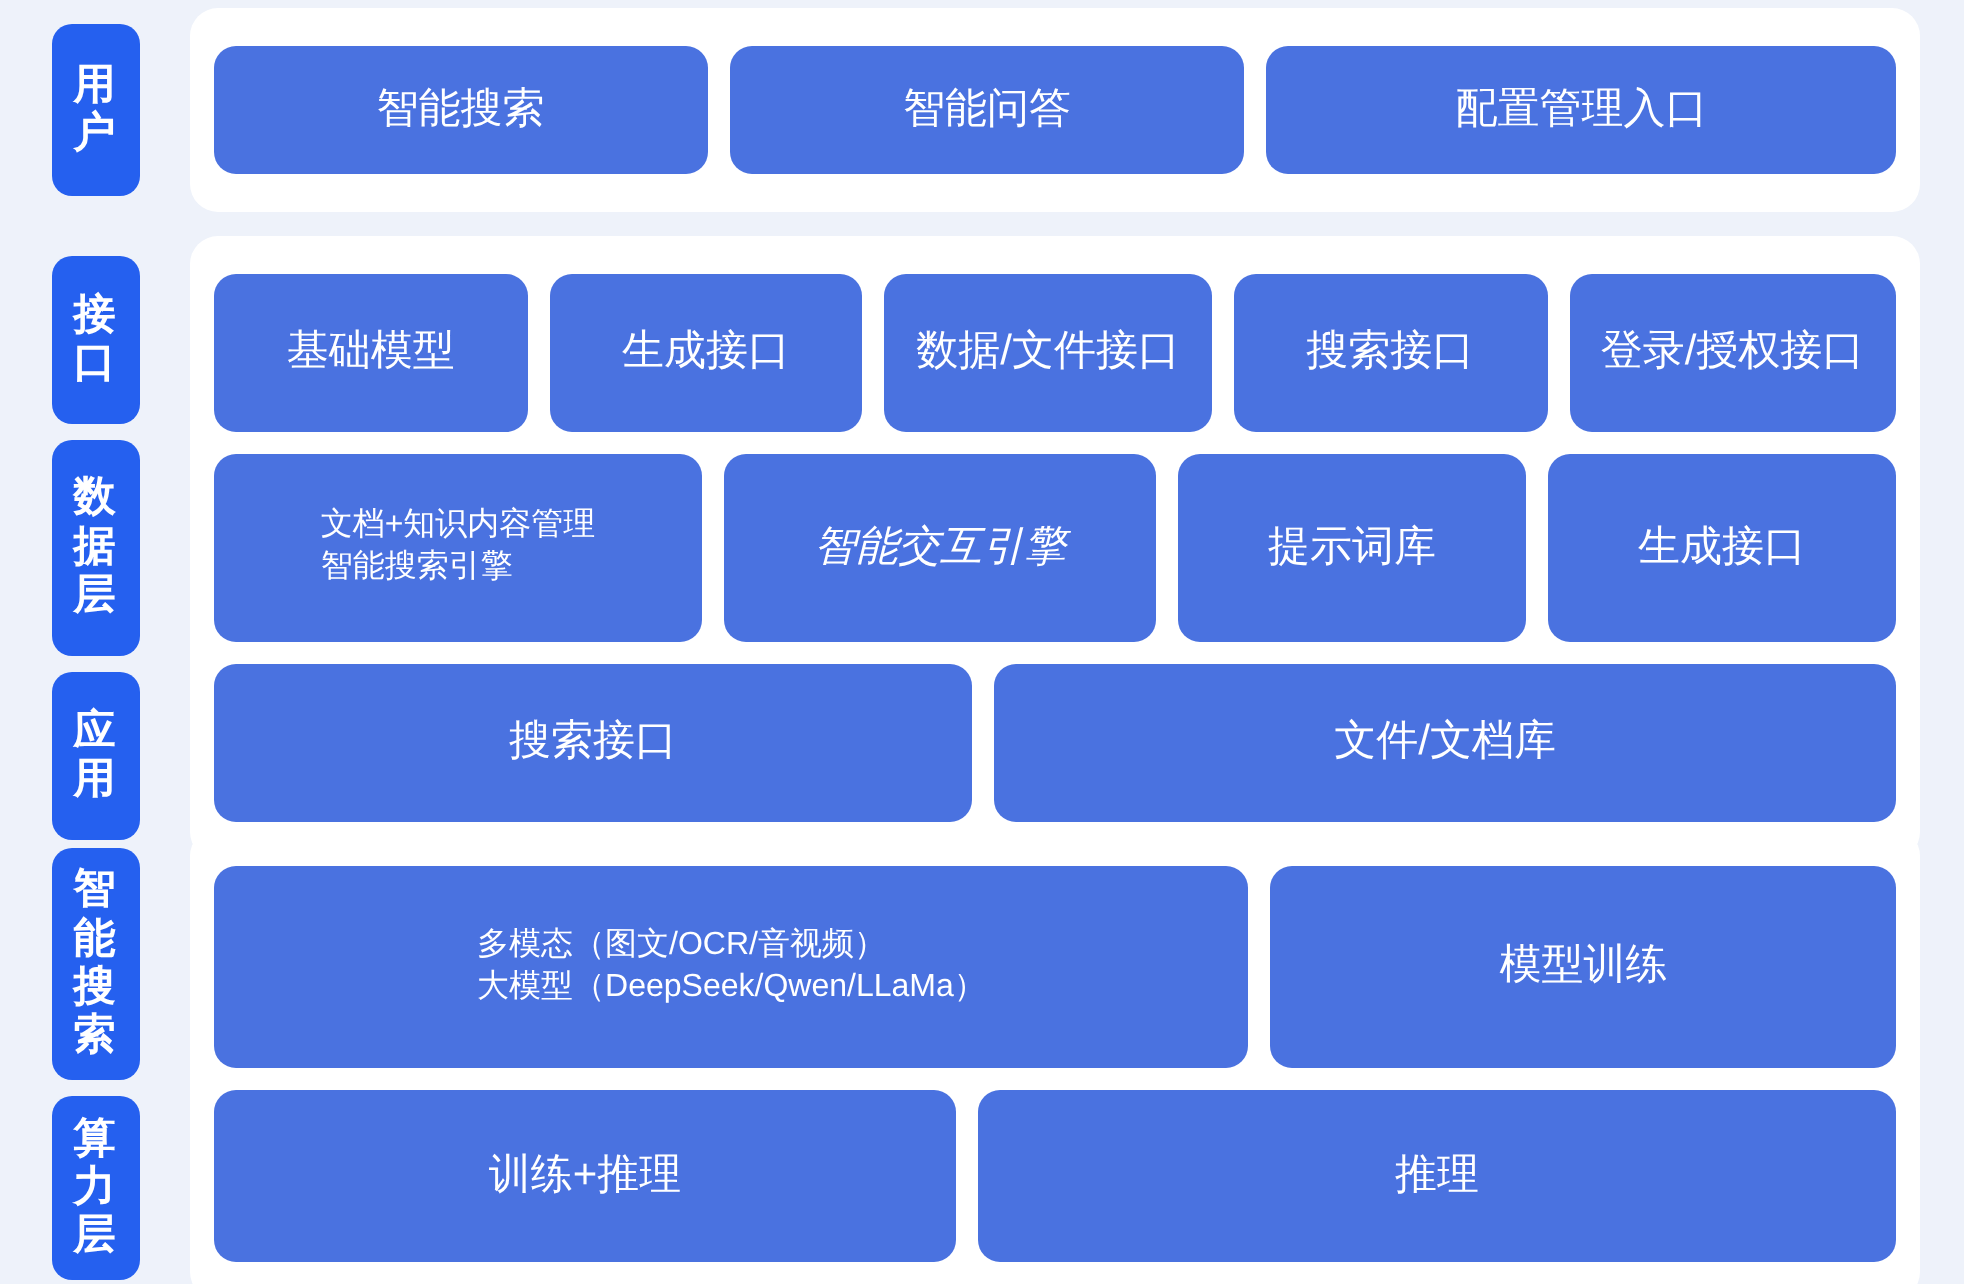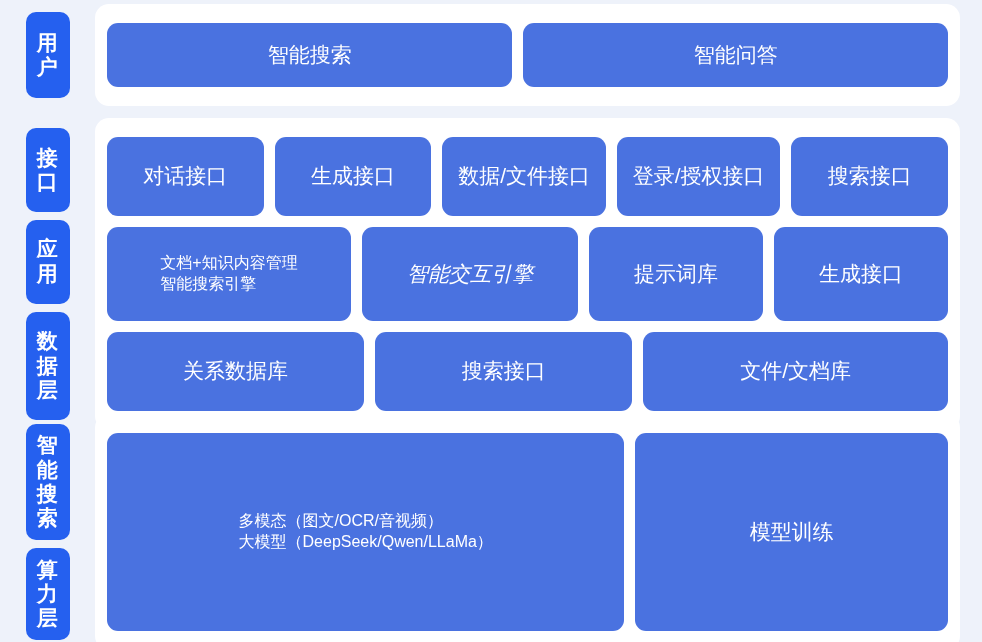--- a/index.html
+++ b/index.html
@@ -129,67 +129,71 @@
 <div id="diagram">
 
   <div class="layer" id="layer-user">
     <div class="tab-col">
       <div class="tab" style="flex:0 0 86px;">用户</div>
     </div>
     <div class="panel">
       <div class="row">
         <div class="box g1">智能搜索</div>
         <div class="box g105">智能问答</div>
+        <div class="box g13">配置管理入口</div>
       </div>
     </div>
   </div>
 
   <div class="layer" id="layer-mid">
     <div class="tab-col">
       <div class="tab">接口</div>
+      <div class="tab">数据层</div>
       <div class="tab">应用</div>
-      <div class="tab">数据层</div>
     </div>
     <div class="panel">
 
       <div class="row">
-        <div class="box g1">对话接口</div>
+        <div class="box g1">基础模型</div>
         <div class="box g1">生成接口</div>
         <div class="box g105">数据/文件接口</div>
+        <div class="box g1">搜索接口</div>
         <div class="box g105">登录/授权接口</div>
-        <div class="box g1">搜索接口</div>
       </div>
 
       <div class="row">
         <div class="box multiline g16">文档+知识内容管理
 智能搜索引擎</div>
         <div class="box g14">智能交互引擎</div>
         <div class="box g11">提示词库</div>
         <div class="box g11">生成接口</div>
       </div>
 
       <div class="row">
-        <div class="box g1">关系数据库</div>
         <div class="box g1">搜索接口</div>
         <div class="box g12">文件/文档库</div>
       </div>
 
     </div>
   </div>
 
   <div class="layer" id="layer-base">
     <div class="tab-col">
       <div class="tab">智能搜索</div>
       <div class="tab">算力层</div>
     </div>
     <div class="panel">
 
       <div class="row">
         <div class="box multiline g17">多模态（图文/OCR/音视频）
 大模型（DeepSeek/Qwen/LLaMa）</div>
         <div class="box g1">模型训练</div>
       </div>
 
+      <div class="row">
+        <div class="box g1">训练+推理</div>
+        <div class="box g125">推理</div>
+      </div>
 
     </div>
   </div>
 
 </div>
 
 </body></html>

